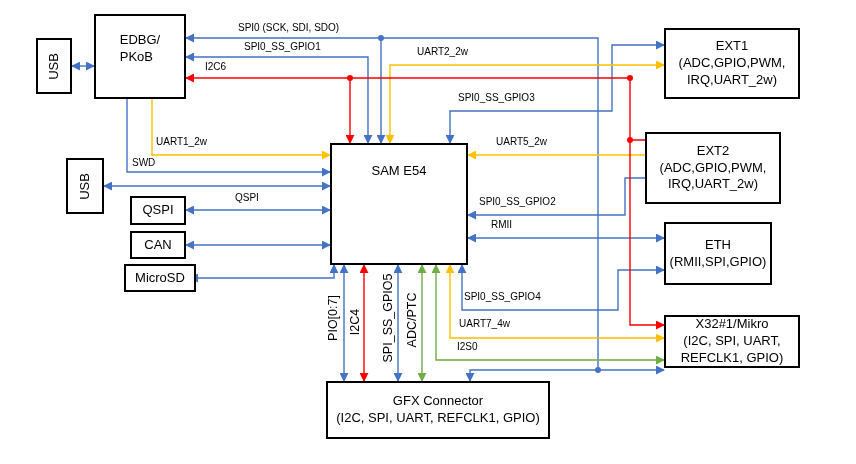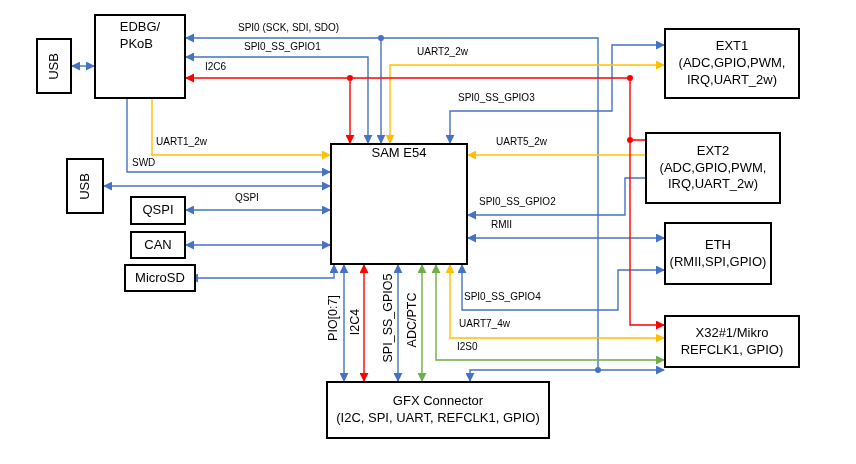--- a/index.html
+++ b/index.html
@@ -8,22 +8,22 @@
   .canvas { position:relative; width:856px; height:464px; background:#fff; overflow:hidden; }
   svg.wires { position:absolute; left:0; top:0; }
   .box { position:absolute; border:2px solid #000; background:#fff; font-size:13px;
          display:flex; flex-direction:column; align-items:center; justify-content:center;
          text-align:center; line-height:1.3; }
   .box.topalign { justify-content:flex-start; }
   .vtext { transform:rotate(-90deg); white-space:nowrap; font-size:13px; }
   .lbl { position:absolute; font-size:10px; white-space:nowrap; }
   .vlbl { position:absolute; font-size:12.5px; white-space:nowrap;
           transform:translate(-50%,-50%) rotate(-90deg); }
-  .edbg-text { text-align:left; padding-top:3px; }
-  .sam-text { }
+  .edbg-text { text-align:left; padding-top:16px; }
+  .sam-text { padding-top:18px; }
 </style>
 </head>
 <body>
 
 <div class="canvas">
 
   <svg class="wires" width="856" height="464">
     <defs>
       <marker id="mb" viewBox="0 0 10 10" refX="9" refY="5" markerWidth="9" markerHeight="9" orient="auto-start-reverse" markerUnits="userSpaceOnUse">
         <path d="M0,0 L10,5 L0,10 Z" fill="#4472C4"></path>
@@ -119,20 +119,21 @@
     <div>IRQ,UART_2w)</div>
   </div>
 
   <div class="box" style="left:664px;top:222px;width:108px;height:63px">
     <div>ETH</div>
     <div>(RMII,SPI,GPIO)</div>
   </div>
 
   <div class="box" style="left:664px;top:315px;width:136px;height:53px">
     <div>X32#1/Mikro</div>
+    <div>(I2C, SPI, UART,</div>
     <div>REFCLK1, GPIO)</div>
   </div>
 
   <div class="box" style="left:326px;top:381px;width:224px;height:58px">
     <div>GFX Connector</div>
     <div>(I2C, SPI, UART, REFCLK1, GPIO)</div>
   </div>
 
   <div class="lbl" style="left:238px;top:22px">SPI0 (SCK, SDI, SDO)</div>
   <div class="lbl" style="left:244px;top:41px">SPI0_SS_GPIO1</div>

